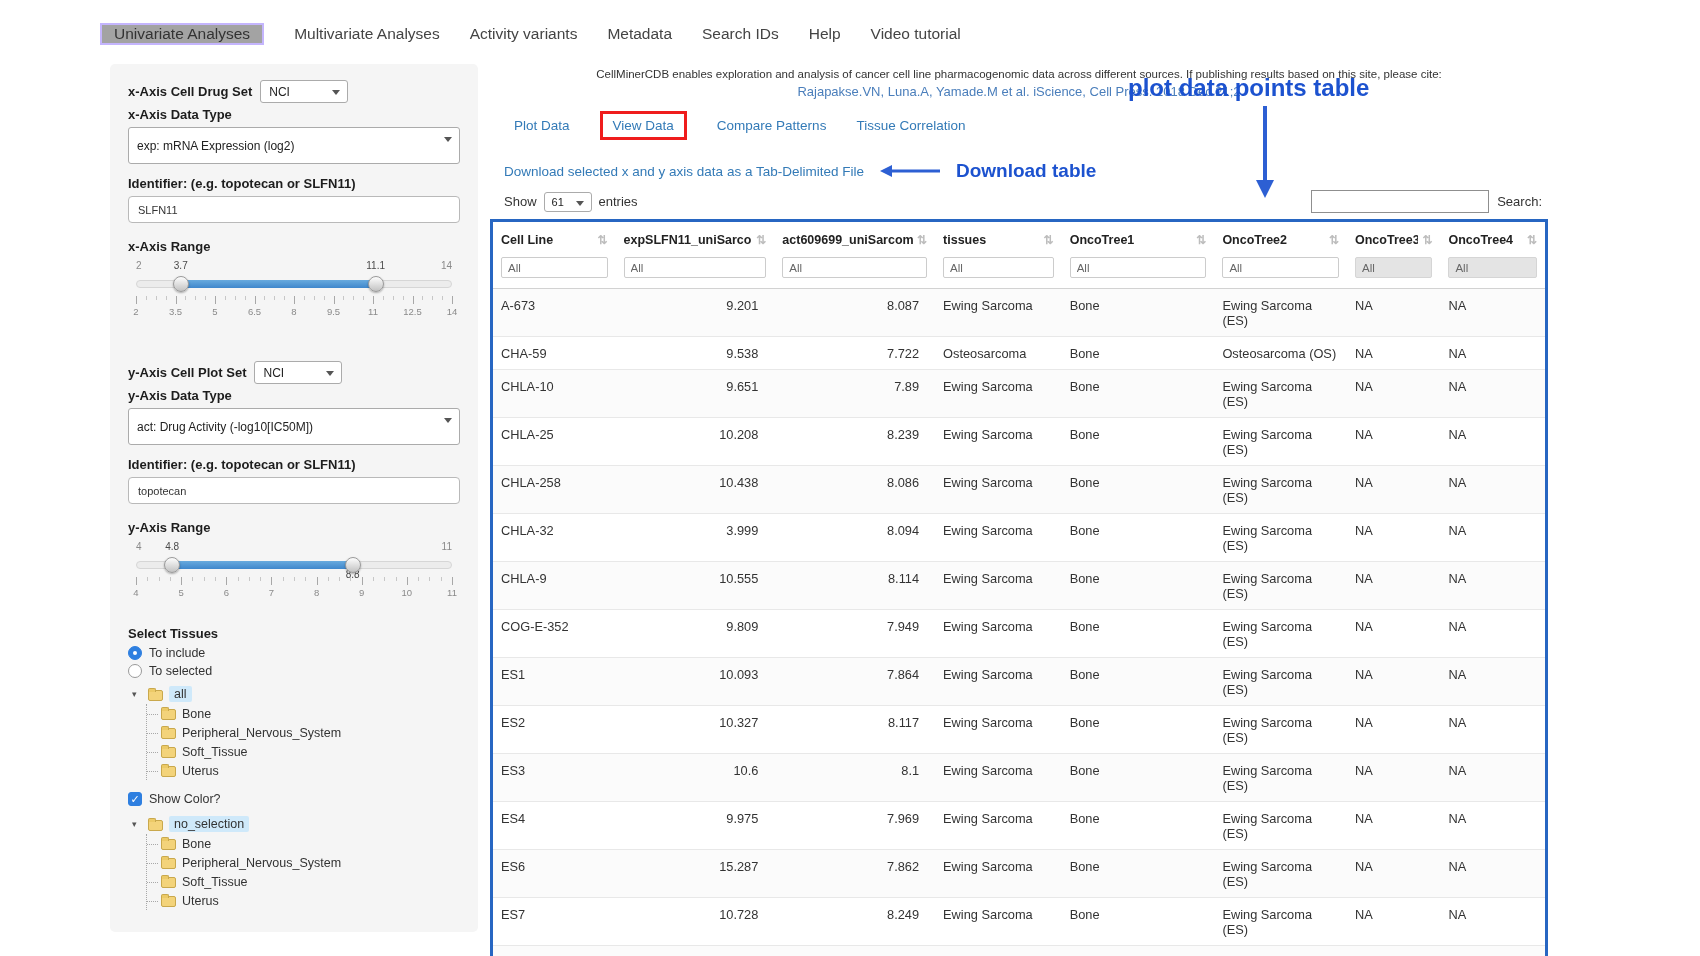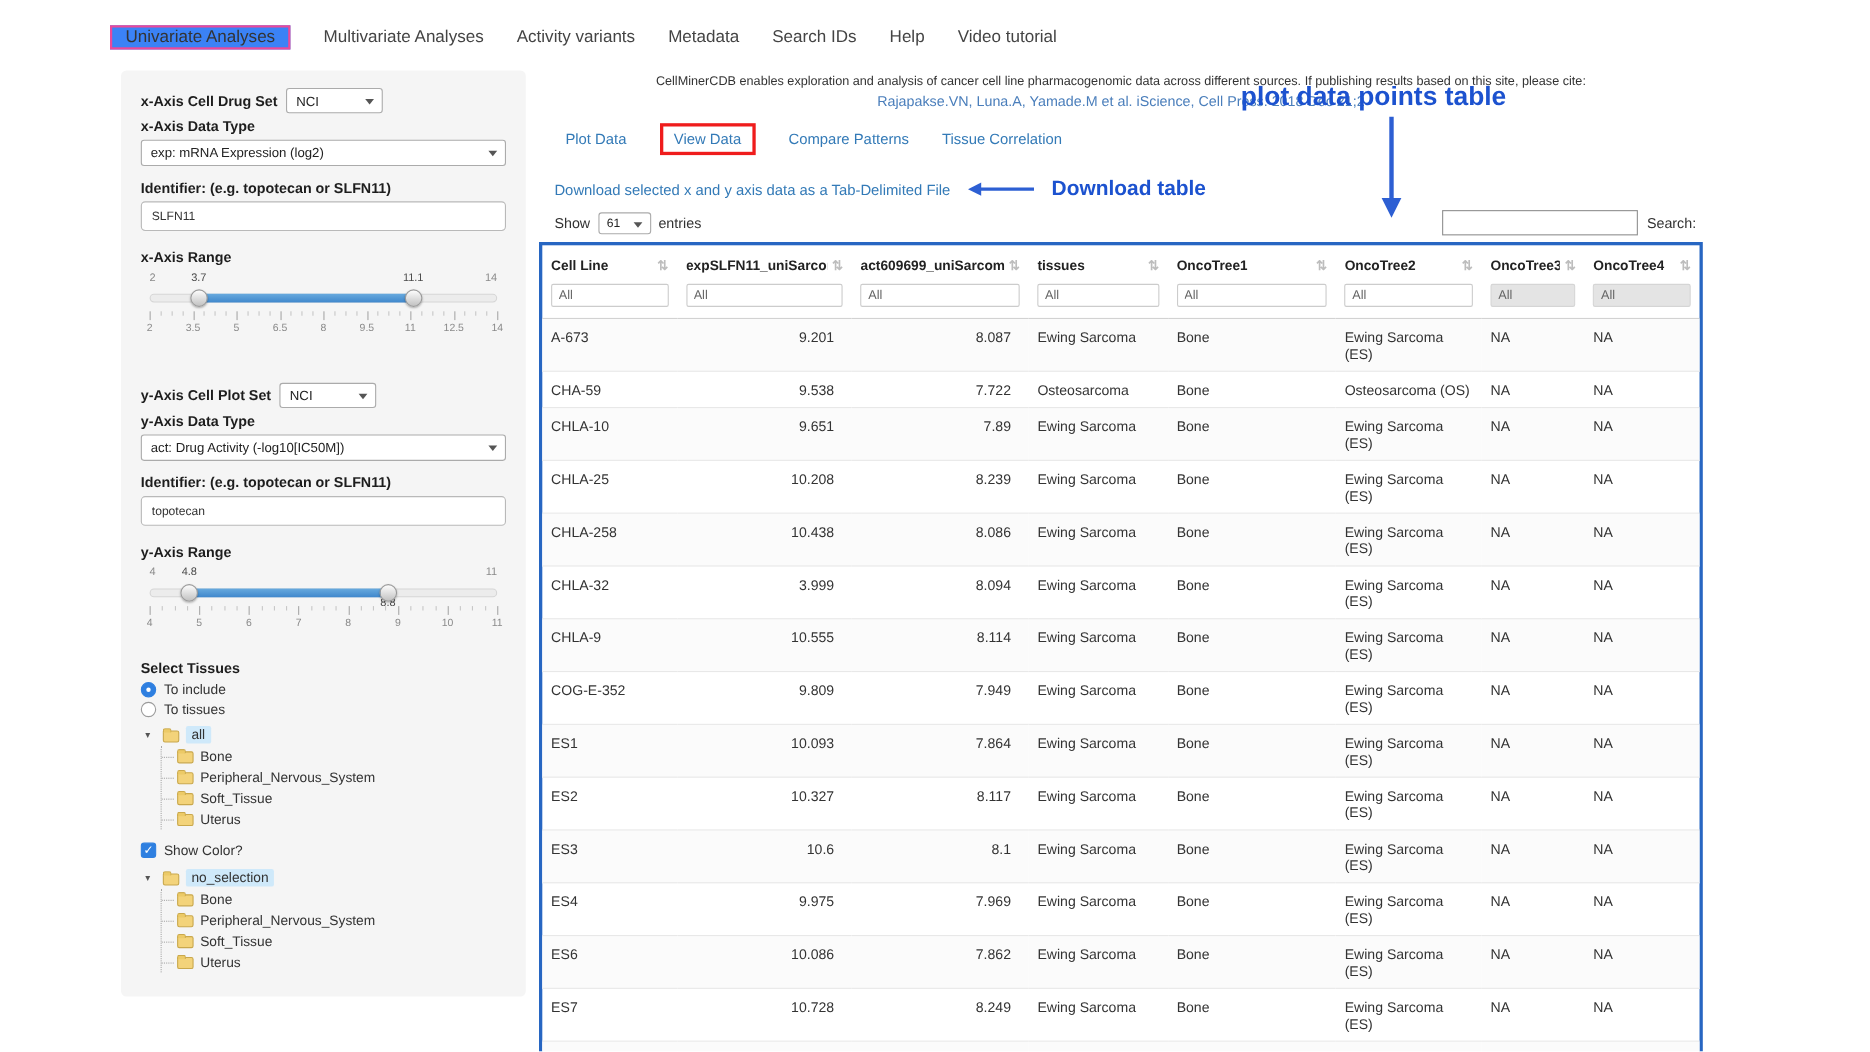--- a/index.html
+++ b/index.html
@@ -5,21 +5,21 @@
   * { box-sizing: border-box; }
   html,body { margin:0; padding:0; background:#fff; }
   .page {
     position:relative; width:1700px; height:956px; overflow:hidden;
     background:#ffffff; font-family:"Liberation Sans", sans-serif; color:#333;
   }
 
   
   .top-nav { display:flex; align-items:center; gap:30px; margin:16px 0 0 100px; height:36px; }
   .nav-tab { font-size:15.5px; color:#444; cursor:pointer; white-space:nowrap; }
-  .nav-tab.active { border:2px solid #ec4899; padding:0 12px; color:#333; background:#3b82f6; }
+  .nav-tab.active { border:2px solid #c4b5fd; padding:0 12px; color:#333; background:#a3a3a3; }
 
   
   .layout { display:flex; align-items:flex-start; margin:12px 0 0 110px; }
   .sidebar {
     width:368px; min-height:758px; background:#f5f5f5; border-radius:5px;
     padding:16px 18px 18px; flex:0 0 auto;
   }
   .main { width:1058px; margin-left:12px; position:relative; }
 
   
@@ -30,21 +30,21 @@
   .select {
     position:relative; background:#fff; border:1px solid #ababab; border-radius:3px;
     height:23px; display:inline-flex; align-items:center; padding:0 24px 0 8px;
     font-size:12px; color:#222; cursor:pointer; white-space:nowrap;
   }
   .select::after {
     content:""; position:absolute; right:7px; top:9px;
     border-left:4px solid transparent; border-right:4px solid transparent; border-top:5px solid #555;
   }
   .select.small { min-width:88px; }
-  .select.full { width:100%; height:24px; margin-bottom:2px; }
+  .select.full { width:100%; height:37px; margin-bottom:2px; }
   .select.entries { height:20px; min-width:48px; font-size:11px; padding:0 18px 0 7px; }
   .select.entries::after { top:8px; }
   .text-input {
     width:100%; height:27px; border:1px solid #b9b9b9; border-radius:4px;
     padding:0 9px; font-size:11px; color:#333; background:#fff; outline:none;
   }
 
   
   .irs { position:relative; margin:6px 8px 0 8px; }
   .irs-top { position:relative; height:14px; font-size:10px; color:#8a8a8a; }
@@ -288,21 +288,21 @@
           </div>
         </div>
 
       <div class="sb-label mt16">Select Tissues</div>
       <div class="radio-row">
         <span class="radio checked"></span>
         <span>To include</span>
       </div>
       <div class="radio-row">
         <span class="radio"></span>
-        <span>To tissues</span>
+        <span>To selected</span>
       </div>
 
       <div class="tree" id="tree1">
           <div class="tree-root">
             <span class="tree-expander">▾</span>
             <span class="folder-icon"></span>
             <span class="tree-root-label">all</span>
           </div>
           <div class="tree-children">
             <div class="tree-item">
@@ -584,21 +584,21 @@
                 <td class="num">9.975</td>
                 <td class="num">7.969</td>
                 <td>Ewing Sarcoma</td>
                 <td>Bone</td>
                 <td>Ewing Sarcoma (ES)</td>
                 <td>NA</td>
                 <td>NA</td>
               </tr>
               <tr>
                 <td>ES6</td>
-                <td class="num">10.086</td>
+                <td class="num">15.287</td>
                 <td class="num">7.862</td>
                 <td>Ewing Sarcoma</td>
                 <td>Bone</td>
                 <td>Ewing Sarcoma (ES)</td>
                 <td>NA</td>
                 <td>NA</td>
               </tr>
               <tr>
                 <td>ES7</td>
                 <td class="num">10.728</td>

